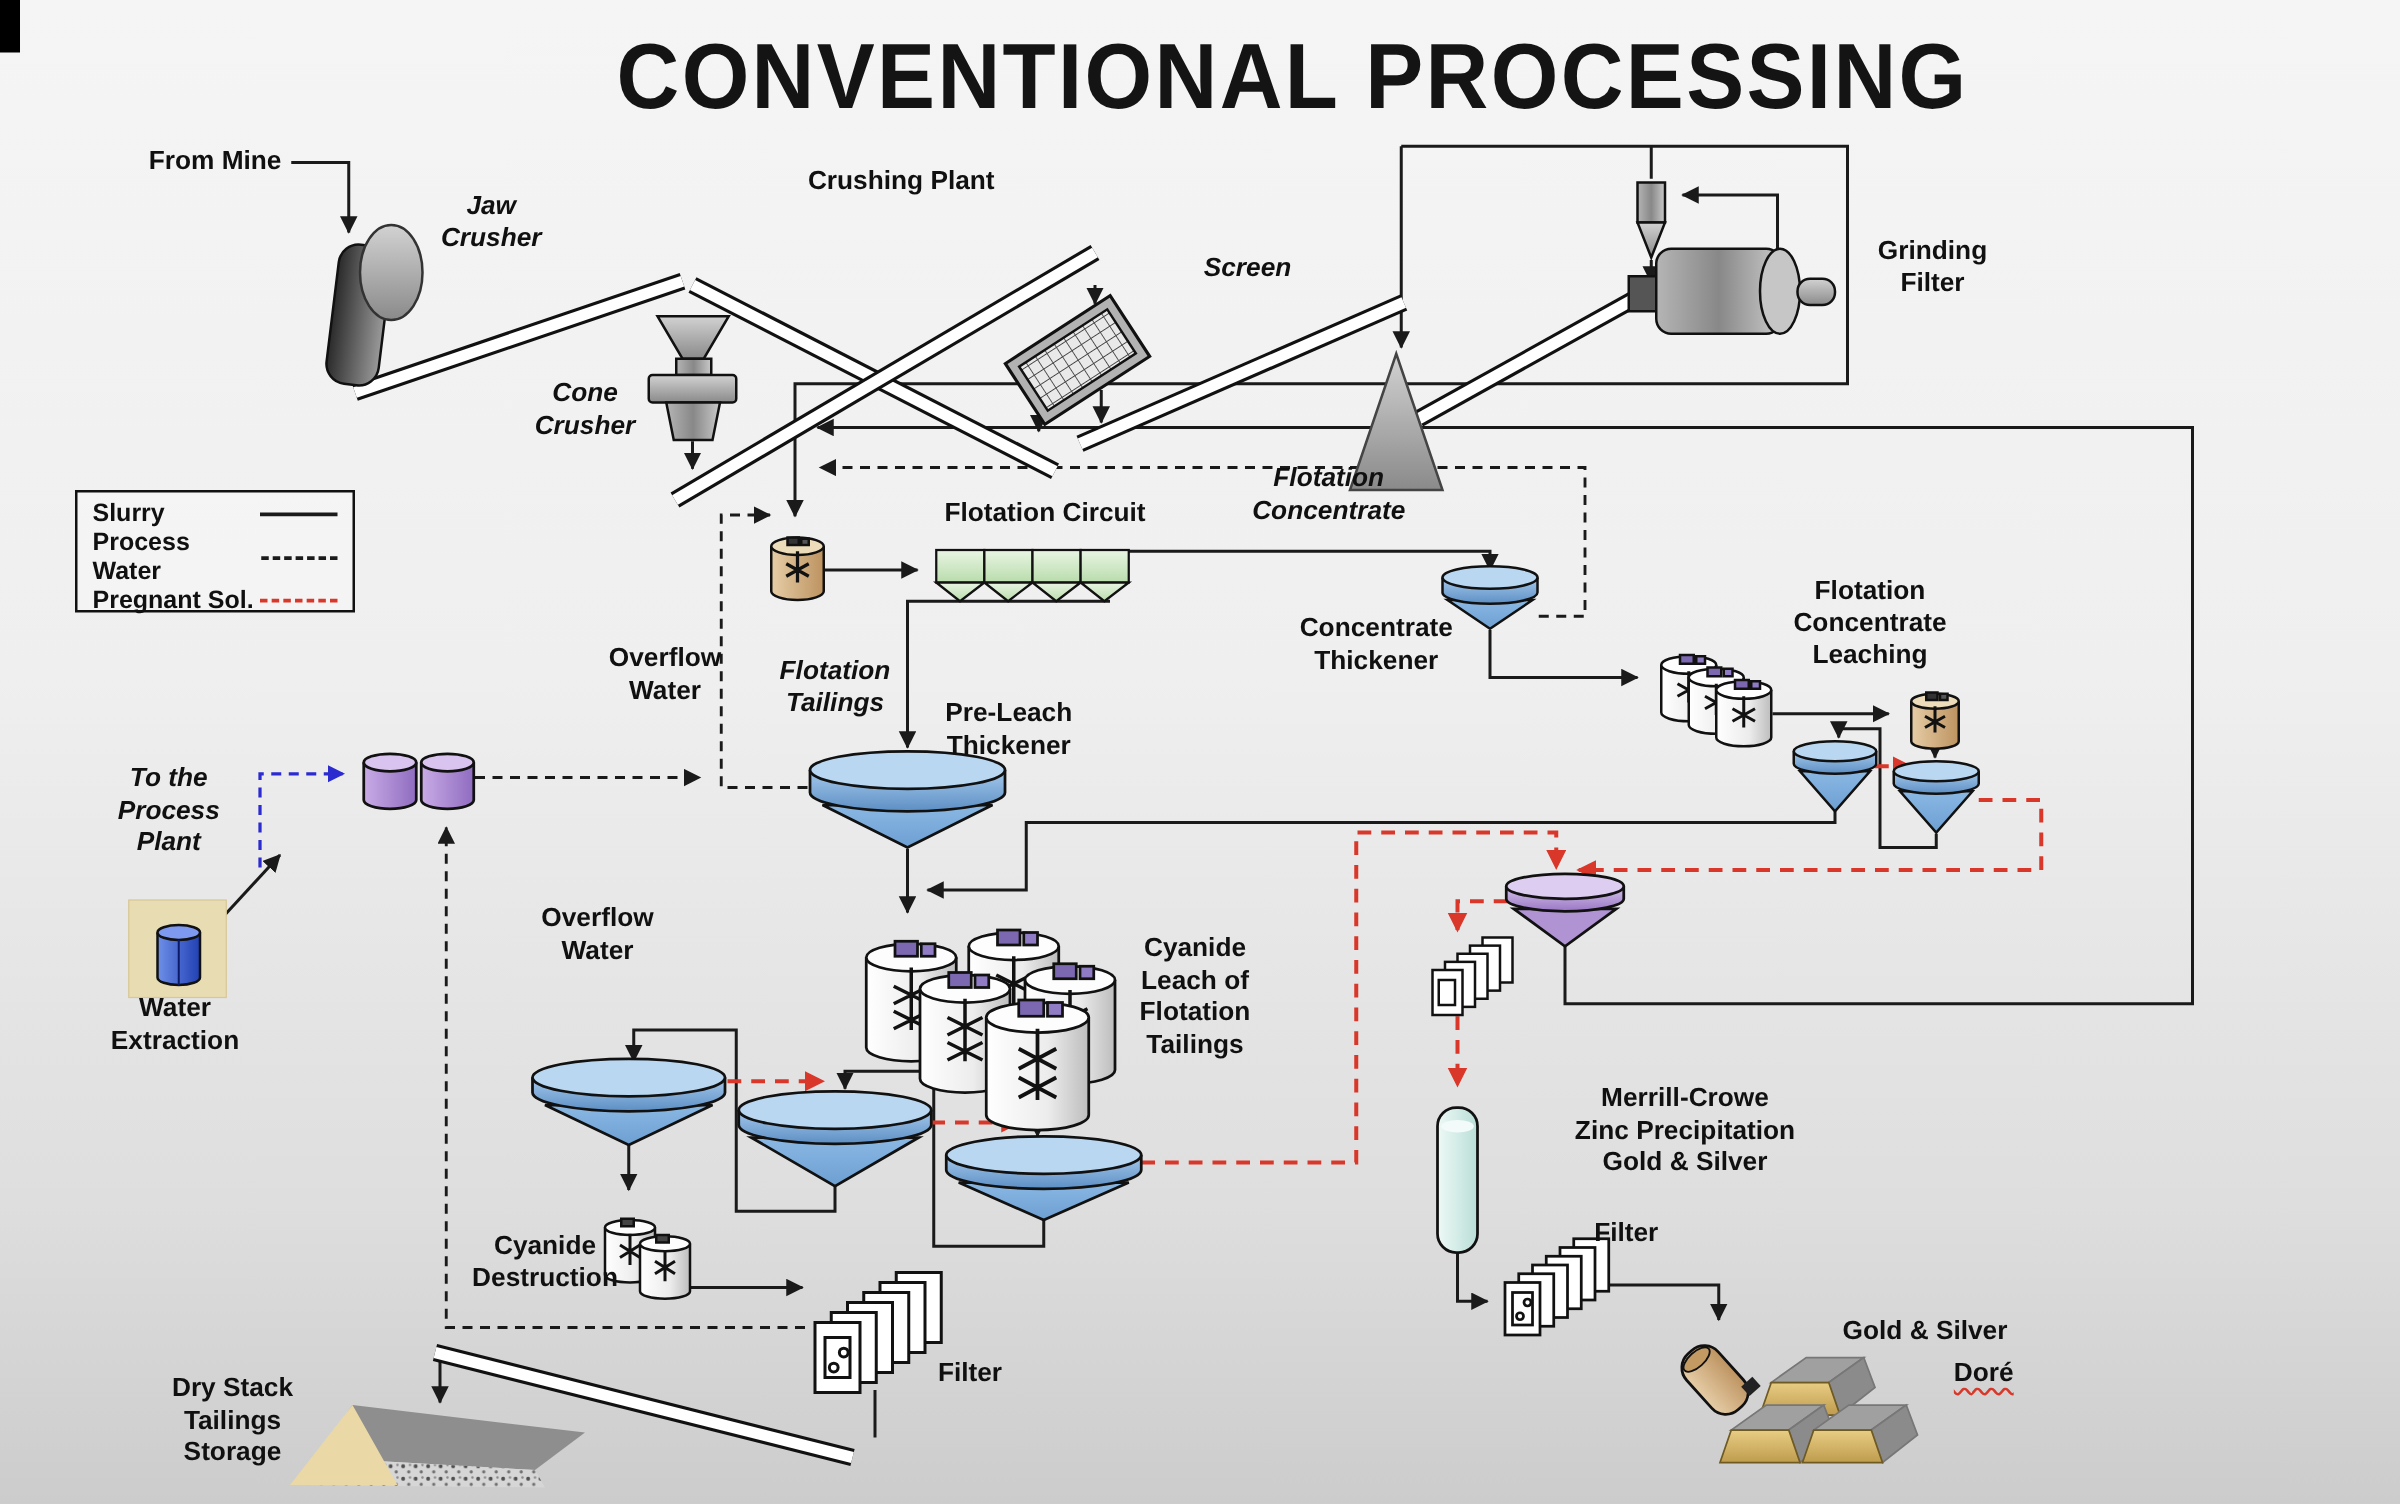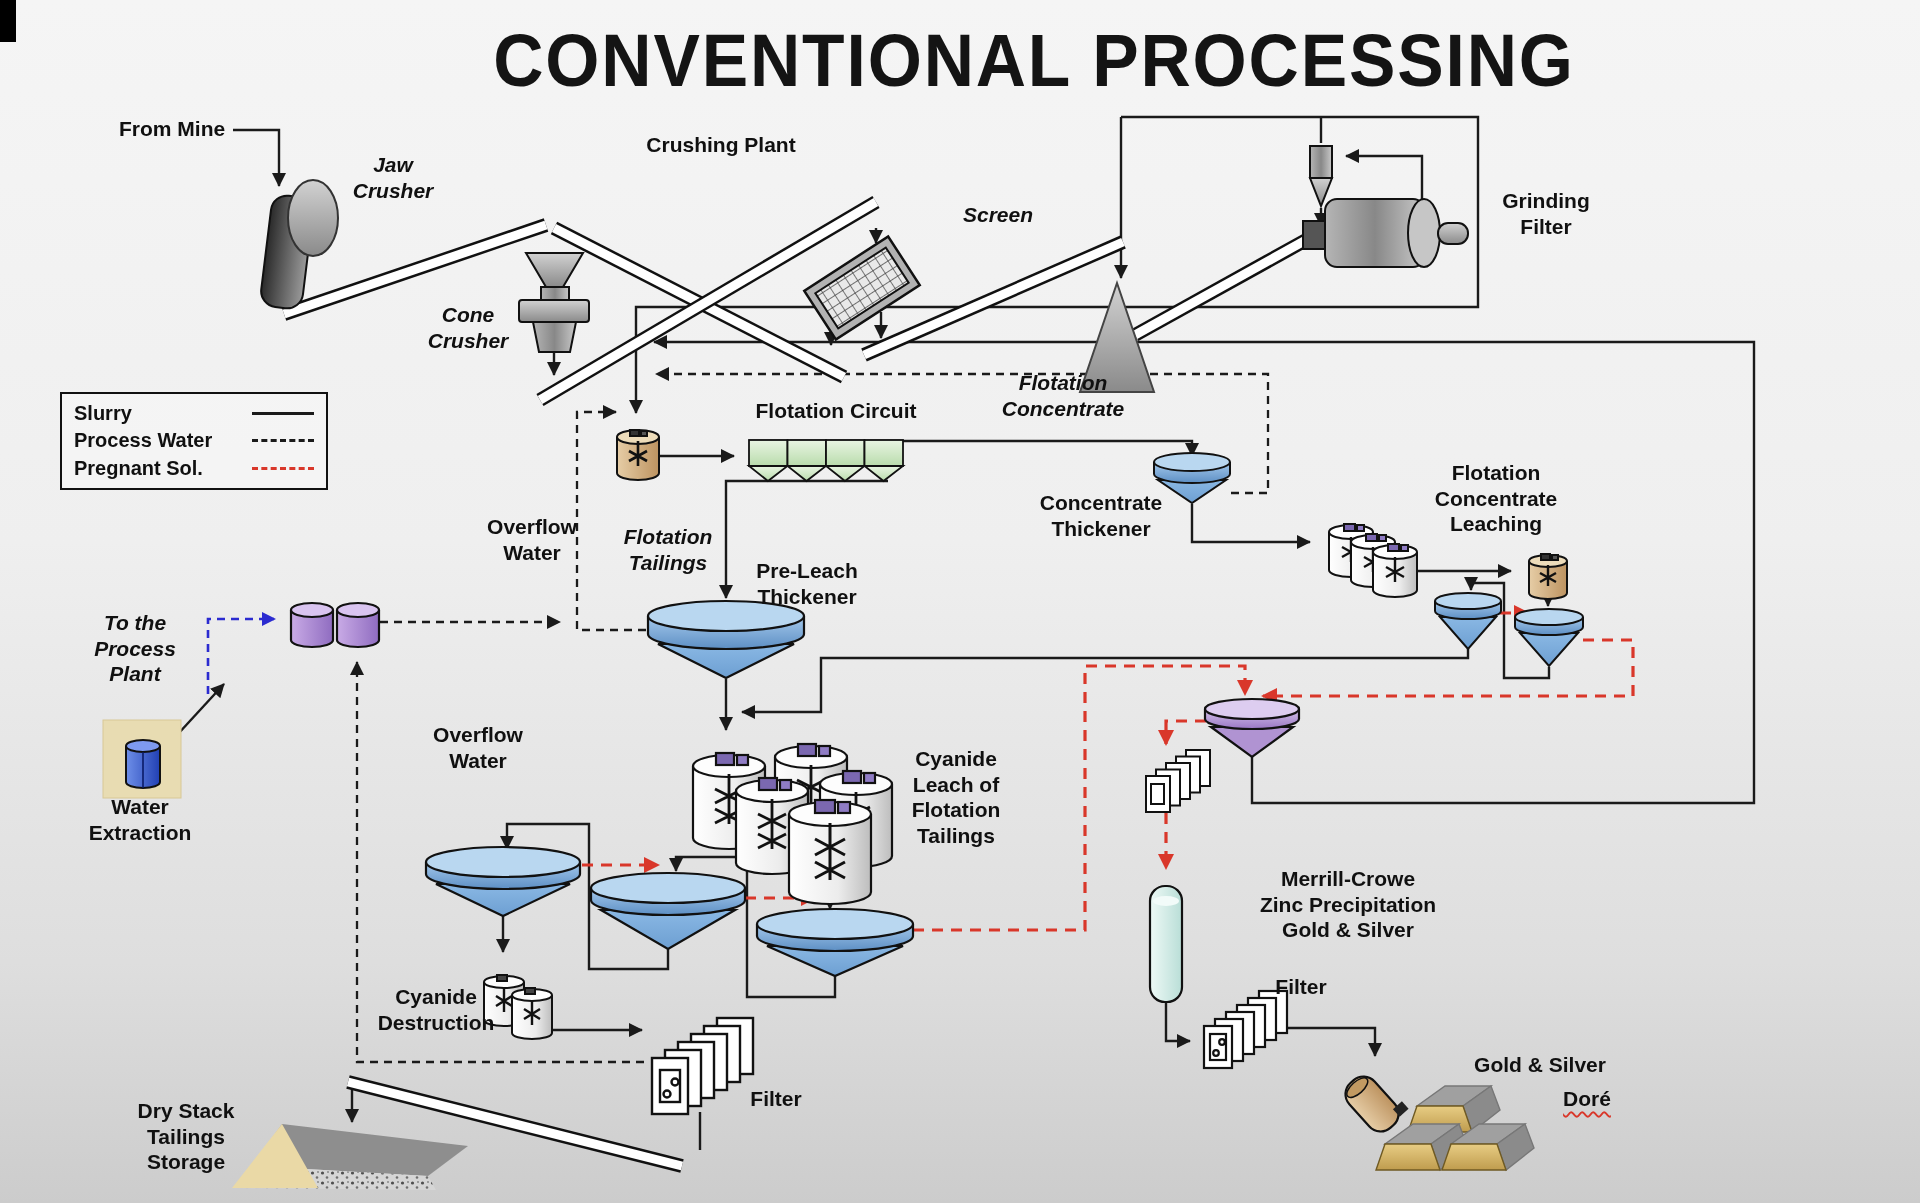--- a/index.html
+++ b/index.html
@@ -9,21 +9,21 @@
   svg.draw{position:absolute;left:0;top:0;z-index:1;}
   .lbl{position:absolute;z-index:3;color:#101010;font-weight:700;font-size:21px;line-height:1.22;
        text-align:center;transform:translateX(-50%);white-space:pre-line;letter-spacing:0px;}
   .lbl.left{transform:none;text-align:right;}
   .lbl.it{font-style:italic;}
   .title{position:absolute;z-index:3;left:1034px;top:18px;transform:translateX(-50%);
          font-size:74px;font-weight:700;letter-spacing:2px;color:#141414;white-space:nowrap;
          transform:translateX(-50%) scaleX(0.94);}
   .wavy{text-decoration:underline;text-decoration-style:wavy;text-decoration-color:#d9372a;
         text-decoration-thickness:2px;text-underline-offset:5px;}
-  .legend{position:absolute;z-index:3;left:60px;top:392px;width:268px;height:98px;
+  .legend{position:absolute;z-index:3;left:60px;top:392px;width:224px;height:98px;
           border:2.5px solid #111;background:rgba(248,248,248,0.55);
           display:flex;flex-direction:column;justify-content:space-around;padding:6px 12px;box-sizing:border-box;}
   .legend .row{display:flex;align-items:center;justify-content:space-between;}
   .legend .lab{font-size:20px;font-weight:700;color:#101010;}
   .ls{width:62px;height:0;}
   .ls-solid{border-top:3px solid #1a1a1a;}
   .ls-dash{border-top:3px dashed #1a1a1a;}
   .ls-red{border-top:3.5px dashed #d9372a;}
   .artifact{position:absolute;z-index:4;left:0;top:0;width:16px;height:42px;background:#000;}
 </style>

